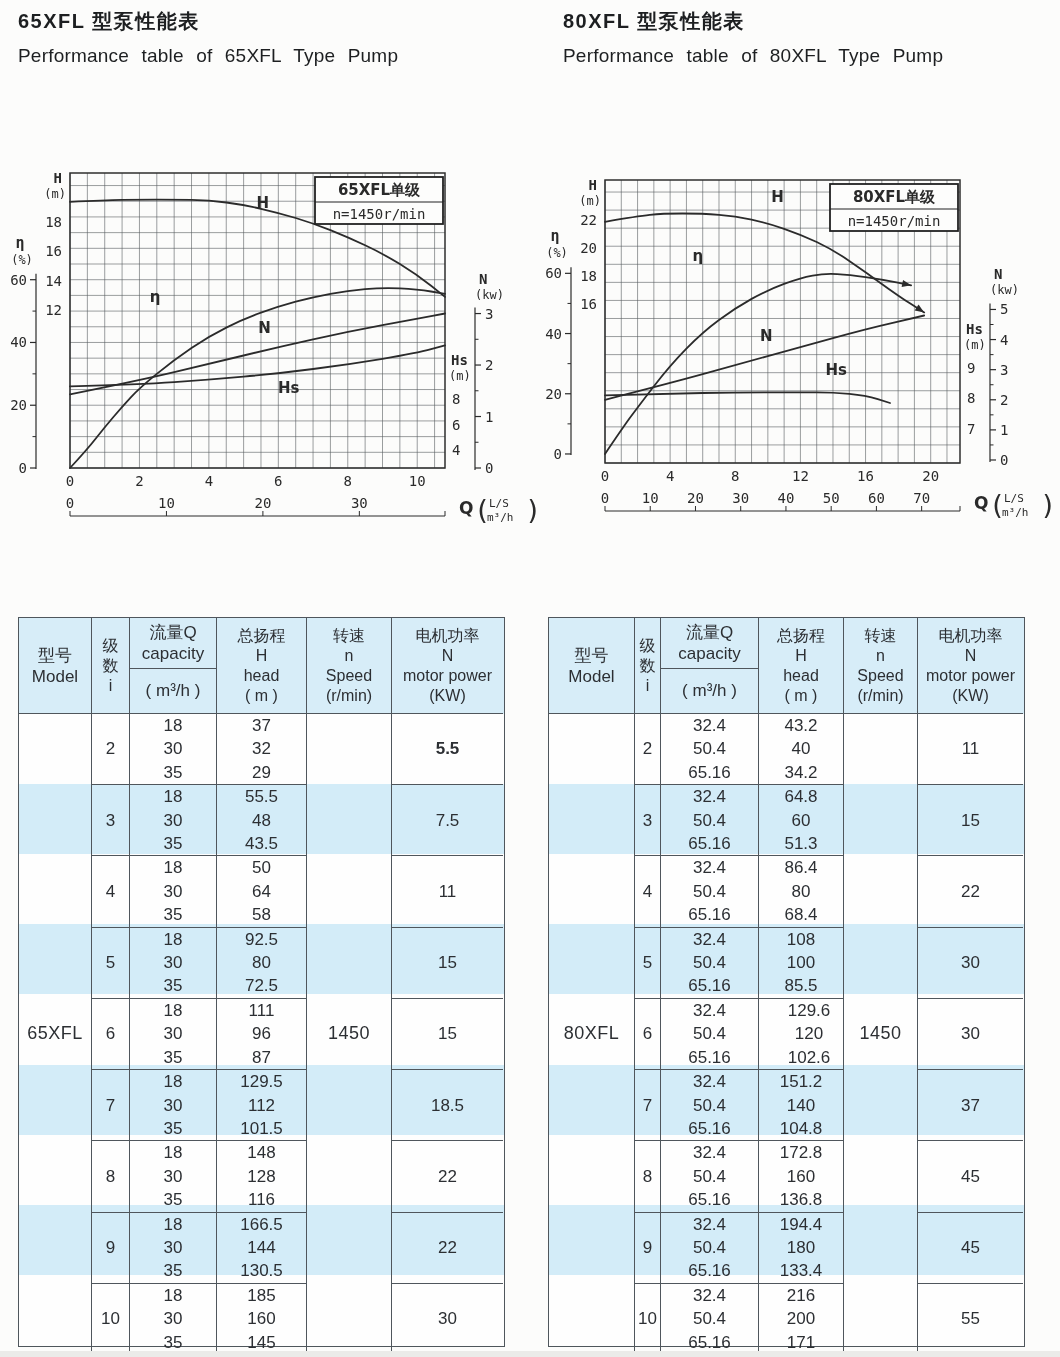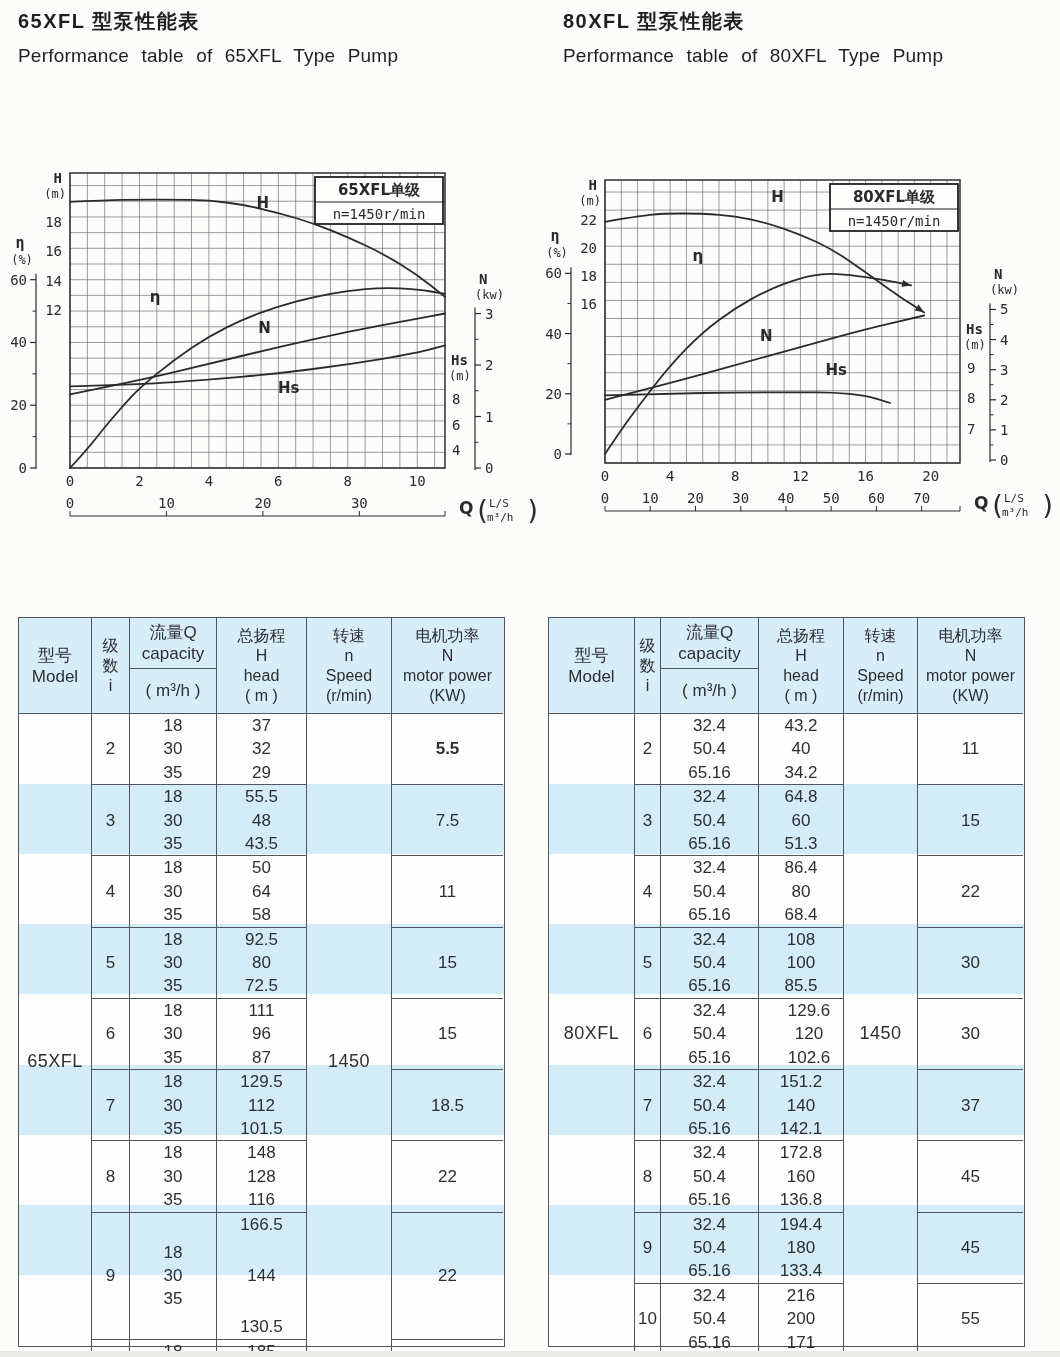--- a/index.html
+++ b/index.html
@@ -447,21 +447,21 @@
             <div>128</div>
             <div>116</div>
           </div>
           <div class="cell bl bt" style="grid-area: 8 / 6;">22</div>
           <div class="cell bl bt" style="grid-area: 9 / 2;">9</div>
           <div class="cell bl bt" style="grid-area: 9 / 3;">
             <div>18</div>
             <div>30</div>
             <div>35</div>
           </div>
-          <div class="cell bl bt" style="grid-area: 9 / 4; gap: 28px;">
+          <div class="cell bl bt" style="grid-area: 9 / 4;">
             <div>166.5</div>
             <div>144</div>
             <div>130.5</div>
           </div>
           <div class="cell bl bt" style="grid-area: 9 / 6;">22</div>
           <div class="cell bl bt" style="grid-area: 10 / 2;">10</div>
           <div class="cell bl bt" style="grid-area: 10 / 3;">
             <div>18</div>
             <div>30</div>
             <div>35</div>
@@ -581,21 +581,21 @@
           <div class="cell bl bt" style="grid-area: 6 / 6;">30</div>
           <div class="cell bl bt" style="grid-area: 7 / 2;">7</div>
           <div class="cell bl bt" style="grid-area: 7 / 3;">
             <div>32.4</div>
             <div>50.4</div>
             <div>65.16</div>
           </div>
           <div class="cell bl bt" style="grid-area: 7 / 4;">
             <div>151.2</div>
             <div>140</div>
-            <div>142.1</div>
+            <div>104.8</div>
           </div>
           <div class="cell bl bt" style="grid-area: 7 / 6;">37</div>
           <div class="cell bl bt" style="grid-area: 8 / 2;">8</div>
           <div class="cell bl bt" style="grid-area: 8 / 3;">
             <div>32.4</div>
             <div>50.4</div>
             <div>65.16</div>
           </div>
           <div class="cell bl bt" style="grid-area: 8 / 4;">
             <div>172.8</div>

